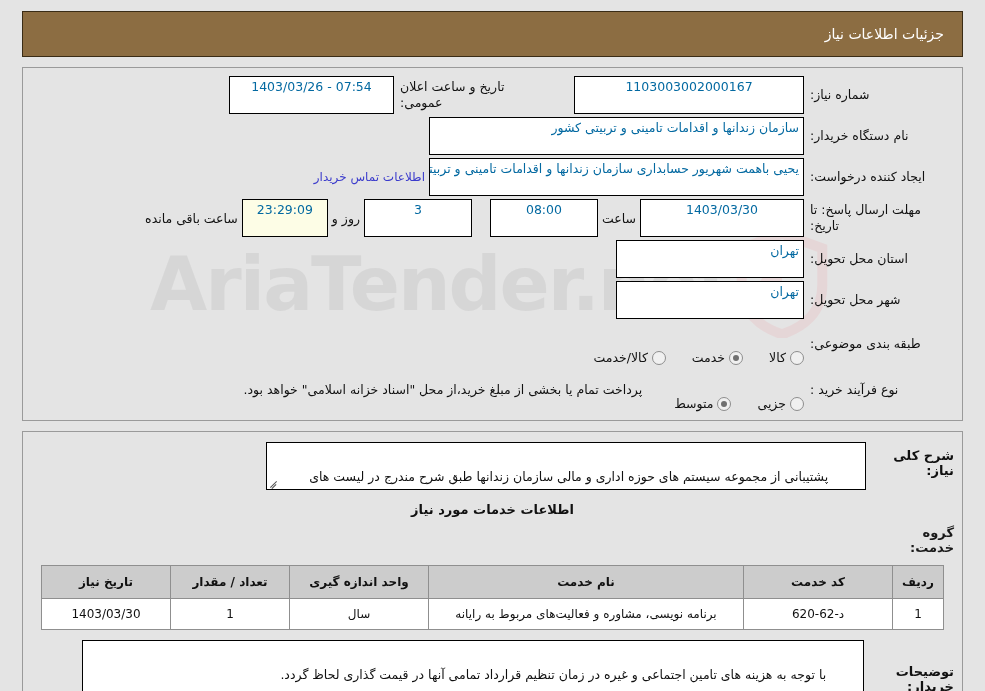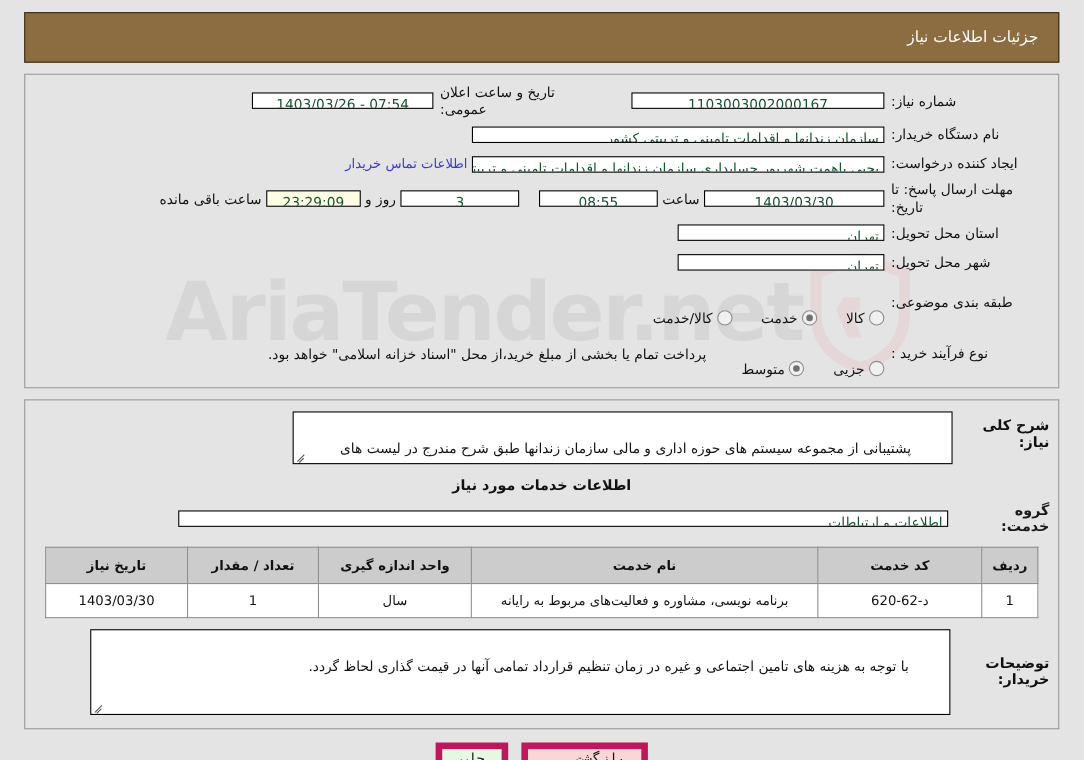--- a/index.html
+++ b/index.html
@@ -96,28 +96,28 @@
     box-sizing: border-box;
     flex: 0 0 auto;
     line-height: 1.25;
   }
   .lbl.w150 { width: 150px; }
 
   .fld {
     background: #ffffff;
     border: 1px solid #000000;
     box-sizing: border-box;
-    height: 15px;
+    height: 38px;
     line-height: 19px;
     font-size: 12.5px;
     padding: 0 4px;
     overflow: hidden;
     white-space: nowrap;
     text-overflow: clip;
-    color: #14532d;
+    color: #0369a1;
     flex: 0 0 auto;
   }
   .fld.center { text-align: center; }
   .fld.right  { text-align: right; }
   .fld.cream  { background: #fdfde6; text-align: center; }
 
   .link {
     color: #3b3bcc;
     font-size: 12px;
     text-decoration: none;
@@ -322,21 +322,21 @@
     <div class="row">
       <span class="lbl w150">ایجاد کننده درخواست:</span>
       <span class="fld right" style="width:375px">یحیی باهمت شهریور حسابداری سازمان زندانها و اقدامات تامینی و تربیتی کشو</span>
       <a class="link">اطلاعات تماس خریدار</a>
     </div>
 
     <div class="row">
       <span class="lbl w150" style="line-height:1.3">مهلت ارسال پاسخ: تا تاریخ:</span>
       <span class="fld center" style="width:164px">1403/03/30</span>
       <span class="plain">ساعت</span>
-      <span class="fld center" style="width:108px">08:55</span>
+      <span class="fld center" style="width:108px">08:00</span>
       <span class="fld center" style="width:108px;margin-right:18px">3</span>
       <span class="plain">روز و</span>
       <span class="fld cream" style="width:86px">23:29:09</span>
       <span class="plain">ساعت باقی مانده</span>
     </div>
 
     <div class="row">
       <span class="lbl w150">استان محل تحویل:</span>
       <span class="fld right" style="width:188px">تهران</span>
     </div>
@@ -389,21 +389,20 @@
         <span>پشتیبانی از مجموعه سیستم های حوزه اداری و مالی سازمان زندانها طبق شرح مندرج در لیست های
 پیوست (شش برگ) با تنظیم قرارداد</span>
         <span class="resize-handle"></span>
       </div>
     </div>
 
     <div class="section-head">اطلاعات خدمات مورد نیاز</div>
 
     <div class="group-row">
       <span class="group-lbl">گروه خدمت:</span>
-      <span class="fld right" style="width:700px">اطلاعات و ارتباطات</span>
     </div>
 
     <table class="items">
       <thead>
         <tr>
           <th style="width:42px">ردیف</th>
           <th style="width:140px">کد خدمت</th>
           <th>نام خدمت</th>
           <th style="width:130px">واحد اندازه گیری</th>
           <th style="width:110px">تعداد / مقدار</th>

